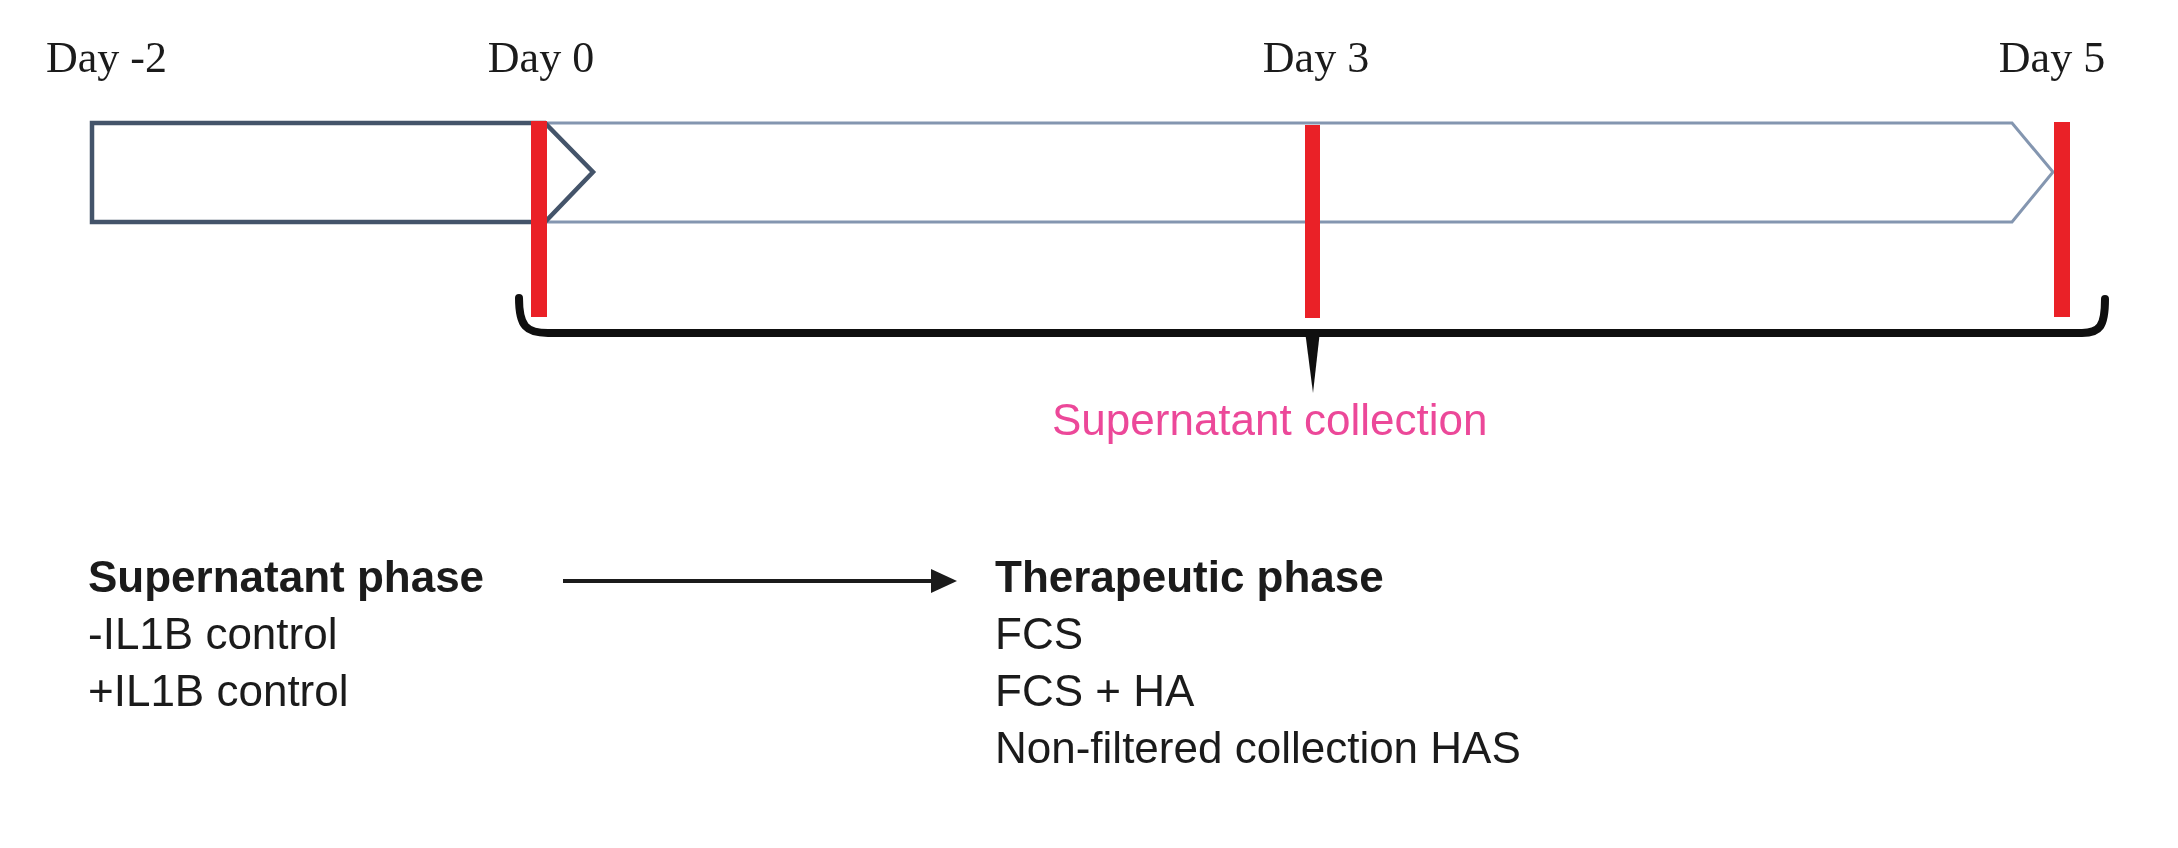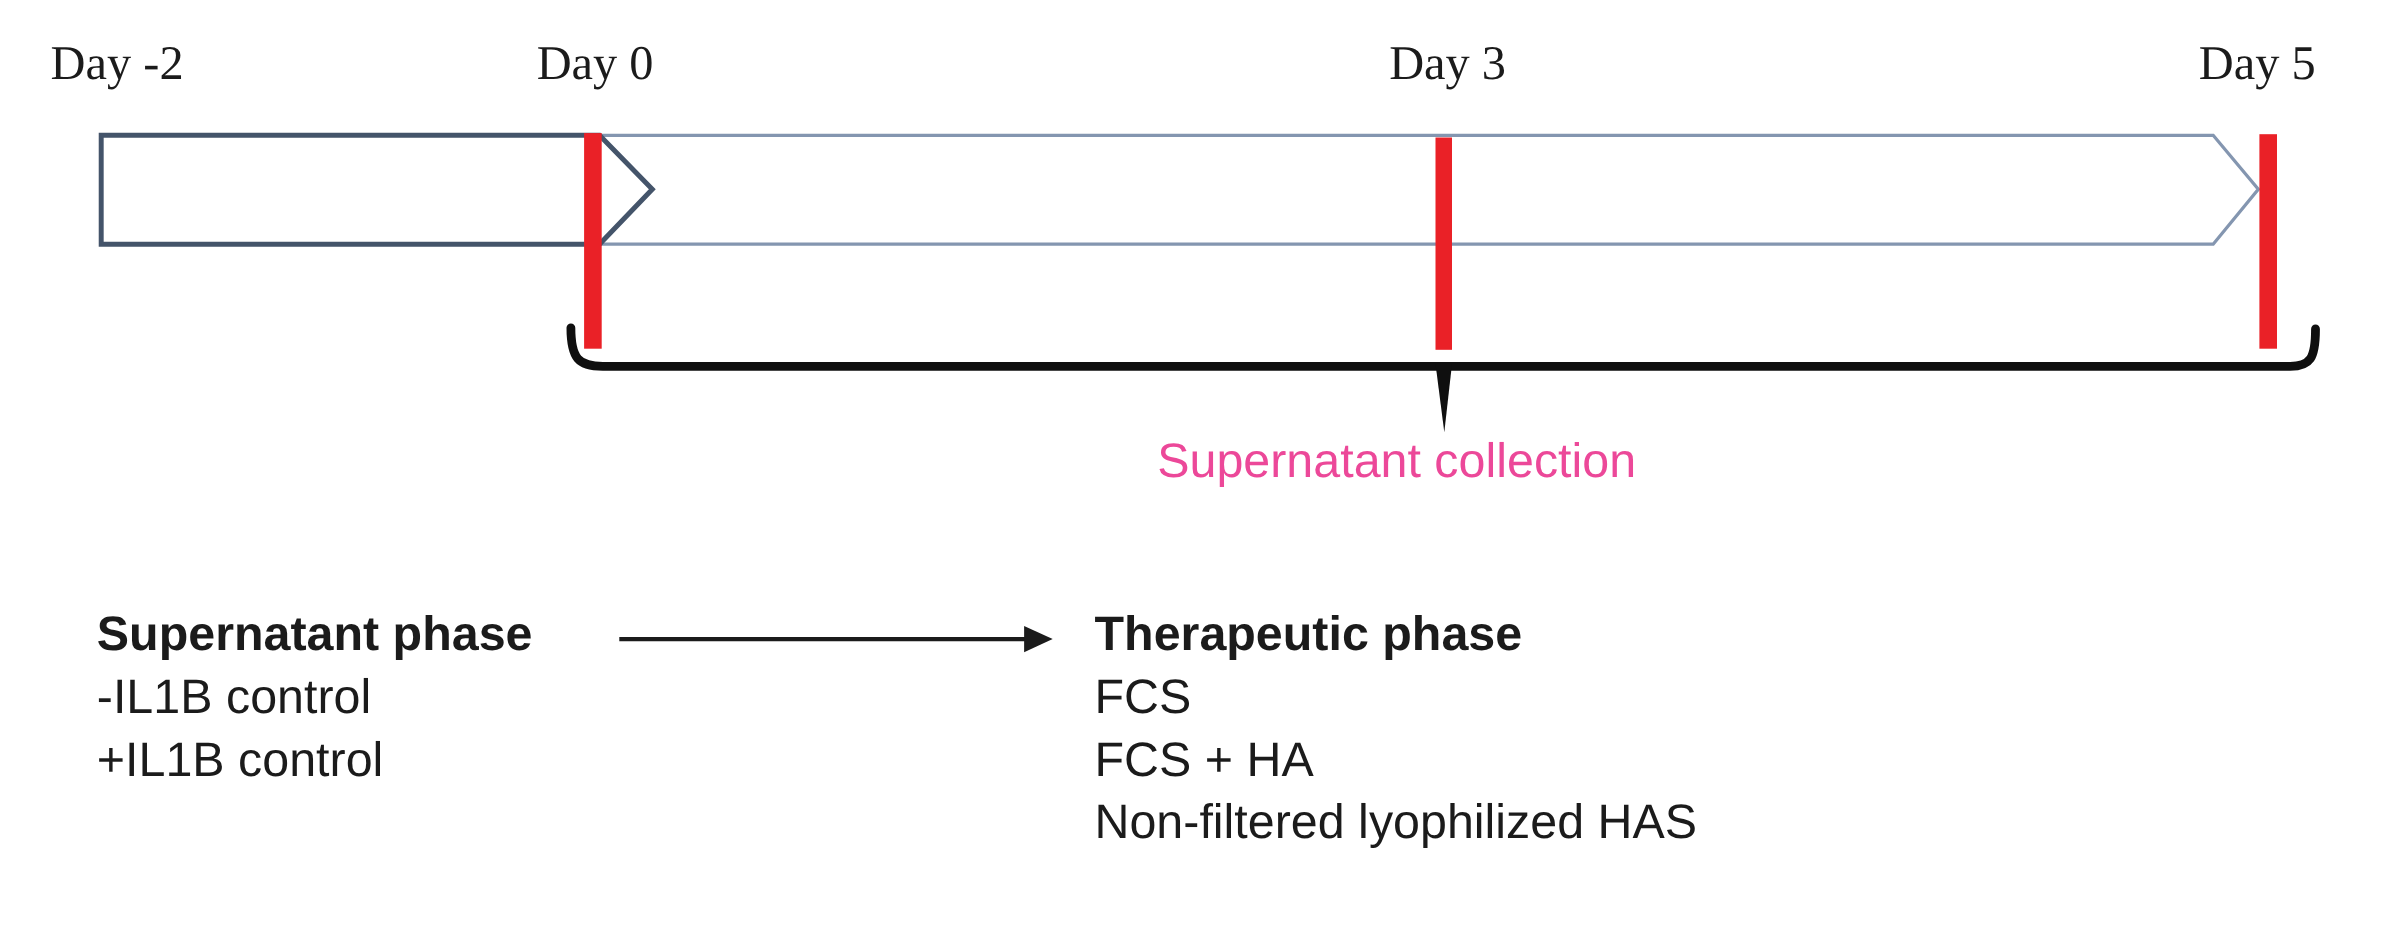--- a/index.html
+++ b/index.html
@@ -54,14 +54,14 @@
 <div class="legend-block legend-inflammatory">
   <div class="legend-title">Supernatant phase</div>
   <div>-IL1B control</div>
   <div>+IL1B control</div>
 </div>
 
 <div class="legend-block legend-therapeutic">
   <div class="legend-title">Therapeutic phase</div>
   <div>FCS</div>
   <div>FCS + HA</div>
-  <div>Non-filtered lyophilized HAS</div>
+  <div>Non-filtered collection HAS</div>
 </div>
 
 </body></html>

